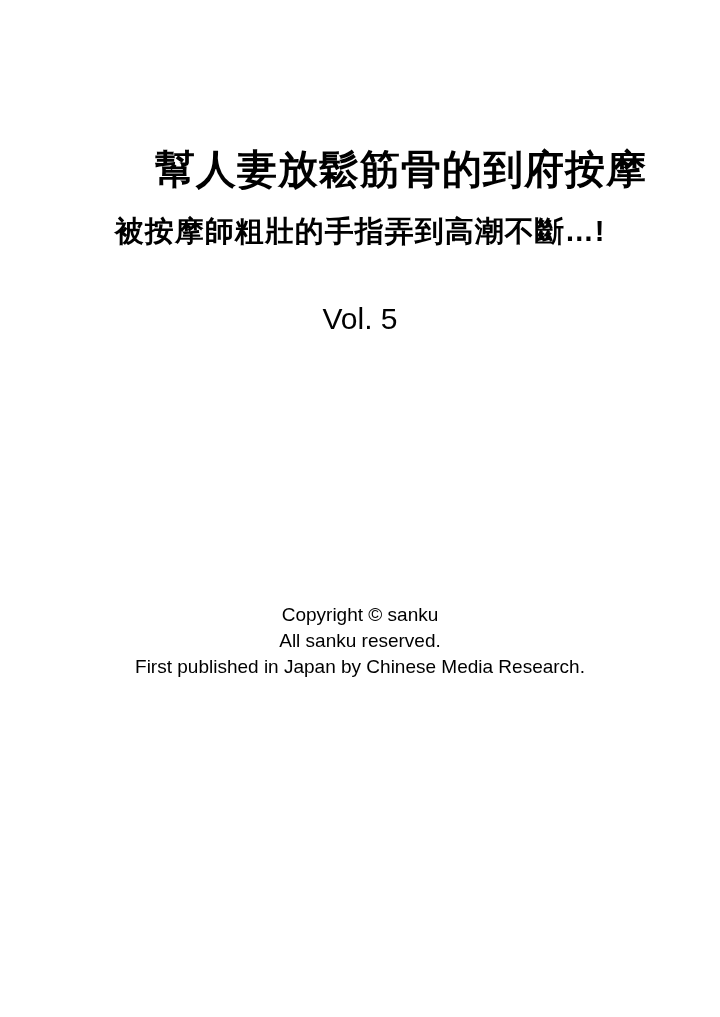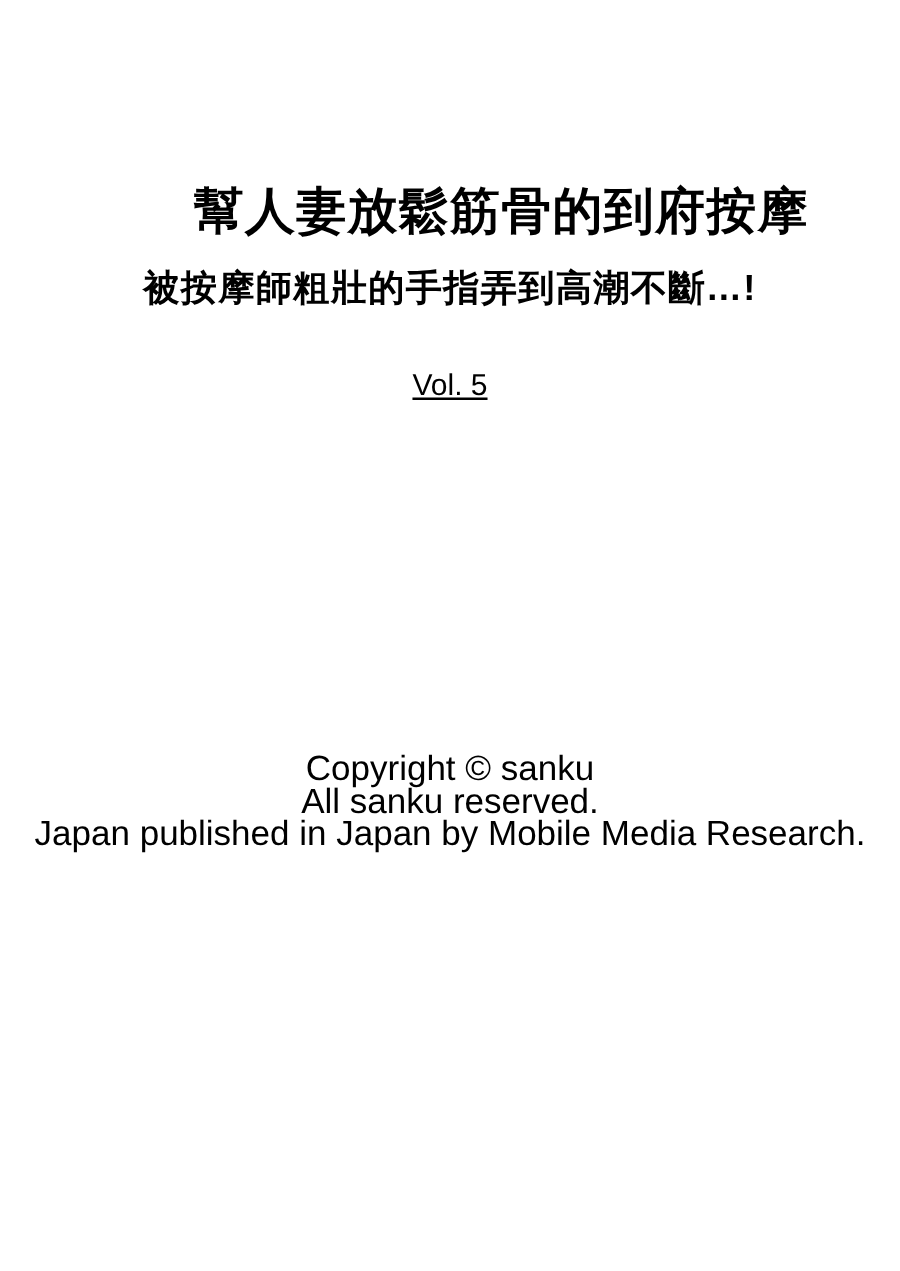--- a/index.html
+++ b/index.html
@@ -36,40 +36,39 @@
     padding-left: 41px;
   }
   .subtitle {
     top: 214px;
     font-size: 29px;
     font-weight: 700;
     letter-spacing: 1px;
     line-height: 34px;
   }
   .volume {
-    top: 292px;
-    font-size: 24px;
+    top: 302px;
+    font-size: 30px;
     font-weight: 400;
     line-height: 34px;
-    text-decoration: underline;
   }
   .author {
     top: 382px;
     font-size: 28px;
     font-weight: 400;
     letter-spacing: 1px;
     line-height: 32px;
   }
   .copyright {
     position: absolute;
     top: 602px;
     left: 0;
     width: 720px;
     text-align: center;
-    font-size: 28px;
+    font-size: 19px;
     font-weight: 400;
     line-height: 26px;
   }
   .copyright .line {
     white-space: nowrap;
   }
 </style>
 </head>
 <body>
 
@@ -78,16 +77,16 @@
   <div class="centered title">幫人妻放鬆筋骨的到府按摩</div>
 
   <div class="centered subtitle">被按摩師粗壯的手指弄到高潮不斷…!</div>
 
   <div class="centered volume">Vol. 5</div>
 
 
   <div class="copyright">
     <div class="line">Copyright © sanku</div>
     <div class="line">All sanku reserved.</div>
-    <div class="line">Japan published in Japan by Mobile Media Research.</div>
+    <div class="line">First published in Japan by Chinese Media Research.</div>
   </div>
 
 </div>
 
 </body></html>

